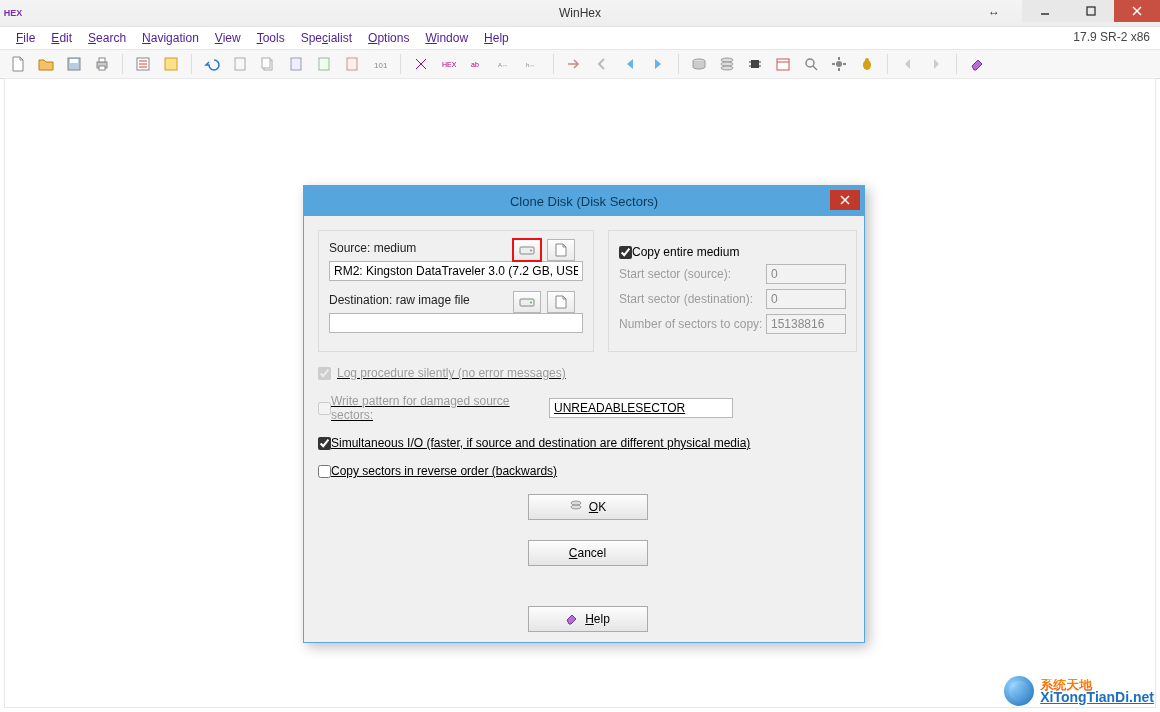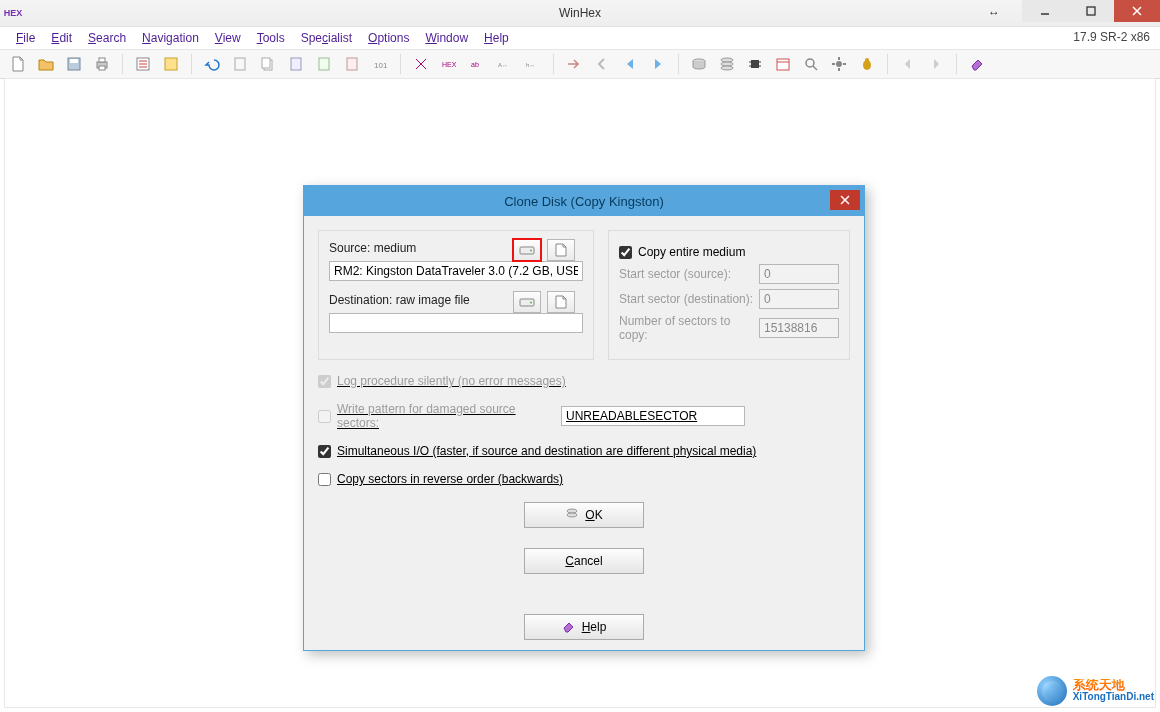--- a/index.html
+++ b/index.html
@@ -24,53 +24,53 @@
   .tbtn { width:22px; height:22px; display:flex; align-items:center; justify-content:center; border:1px solid transparent; border-radius:2px;}
   .tsep { width:1px; height:20px; background:#ddd; margin:0 4px;}
   
   .content { position:absolute; top:78px; left:4px; right:4px; bottom:4px; background:#fff; border:1px solid #e8e8e8;}
   
   .dialog { position:absolute; left:303px; top:185px; width:560px; background:#f0f0f0; border:1px solid #56a5dd; box-shadow: 4px 4px 12px rgba(0,0,0,0.25);}
   .dlg-titlebar { height:30px; background:#56a5dd; display:flex; align-items:center; justify-content:center; position:relative;}
   .dlg-title { color:#063a5b; font-size:13px;}
   .dlg-close { position:absolute; right:4px; top:4px; width:30px; height:20px; background:#c0392b; display:flex; align-items:center; justify-content:center;}
   .dlg-close svg{ width:10px; height:10px;}
-  .dlg-body { padding:14px 14px 10px 14px; }
+  .dlg-body { padding:14px 7px 10px 14px; }
   .top-row { display:flex; gap:14px; }
   .groupbox { border:1px solid #dcdcdc; background:#f0f0f0; padding:10px 10px 12px 10px; position:relative;}
   .gb-left { flex:0 0 254px; }
   .gb-right { flex:1; }
   .field-label { font-size:12px; color:#222; margin-bottom:4px; display:block;}
   .label-disabled { color:#9c9c9c; }
   .icon-btn-row { position:absolute; right:8px; display:flex; gap:6px;}
   .mini-btn { width:26px; height:20px; border:1px solid #b7b7b7; background:linear-gradient(#fdfdfd,#eaeaea); display:flex; align-items:center; justify-content:center; cursor:default;}
   .highlight-red { outline:2px solid #e11; outline-offset:-1px; }
   .text-input { width:100%; height:20px; border:1px solid #b7b7b7; background:#fff; padding:1px 4px; font-size:12px; box-sizing:border-box;}
   .text-input.readonly-dim { background:#fff; }
-  .row { display:flex; align-items:center; gap:6px; margin:4px 0;}
+  .row { display:flex; align-items:center; margin:4px 0;}
   .row label{ font-size:12px;}
   .cb { width:13px; height:13px; }
   .num-input { width:80px; height:20px; border:1px solid #b7b7b7; background:#fff; padding:1px 4px; font-size:12px; box-sizing:border-box;}
   .num-input[disabled]{ background:#f2f2f2; color:#888;}
   .small-num { width:34px; height:20px; border:1px solid #c7c7c7; background:#f7f7f7; color:#888; text-align:center; font-size:12px; box-sizing:border-box;}
   .options { margin-top:14px; }
   .options .row { margin:14px 0;text-decoration:underline; }
   .btn-row { display:flex; align-items:center; margin-top:16px; gap:20px;flex-direction:column;}
   .push-btn { min-width:90px; height:24px; border:1px solid #aaa; background:linear-gradient(#fdfdfd,#e5e5e5); display:flex; align-items:center; justify-content:center; gap:6px; font-size:12px; padding:0 14px; cursor:default;}
   .push-btn .ul{ text-decoration:underline;}
   .spacer { flex:1; }
   .right-panel-row { display:flex; align-items:center; justify-content:space-between; margin:5px 0;}
   .right-panel-row .lbl { font-size:12px; }
   
   .watermark { position:absolute; right:6px; bottom:6px; display:flex; align-items:center; gap:6px;}
   .watermark .globe { width:30px; height:30px; border-radius:50%; background:radial-gradient(circle at 30% 30%, #8fd0ff, #1d6fb8); position:relative;}
   .watermark .globe::after{content:""; position:absolute; inset:5px; border-radius:50%; background:radial-gradient(circle at 60% 60%, transparent 40%, rgba(255,255,255,.3));}
   .watermark .txt { display:flex; flex-direction:column; line-height:12px;}
   .watermark .cn { font-size:13px; font-weight:bold; background:linear-gradient(#ff8a00,#ff5a00); -webkit-background-clip:text; color:transparent;}
-  .watermark .url { font-size:10px; color:#1a6fc0; font-weight:bold;}
+  .watermark .url { font-size:14px; color:#1a6fc0; font-weight:bold;text-decoration:underline;}
   
   .ic{ width:16px; height:16px; }
   input[type=checkbox]{ accent-color:#333; margin:0;}
   input[type=checkbox]:disabled{ accent-color:#999;}
 </style>
 </head>
 <body>
 
 <div class="window">
 
@@ -305,21 +305,21 @@
         <svg class="ic" viewBox="0 0 16 16">
           <path d="M3 10l6-6 4 4-6 6H5z" fill="#b56fd1" stroke="#7a2fb3"></path>
         </svg>
       </div>
   </div>
 
   <div class="content"></div>
 
   <div class="dialog">
     <div class="dlg-titlebar">
-      <div class="dlg-title">Clone Disk (Copy Kingston)</div>
+      <div class="dlg-title">Clone Disk (Disk Sectors)</div>
       <div class="dlg-close">
         <svg viewBox="0 0 10 10">
             <line x1="1" y1="1" x2="9" y2="9" stroke="#fff" stroke-width="1.5"></line>
             <line x1="9" y1="1" x2="1" y2="9" stroke="#fff" stroke-width="1.5"></line>
           </svg>
       </div>
     </div>
     <div class="dlg-body">
       <div class="top-row">
 

